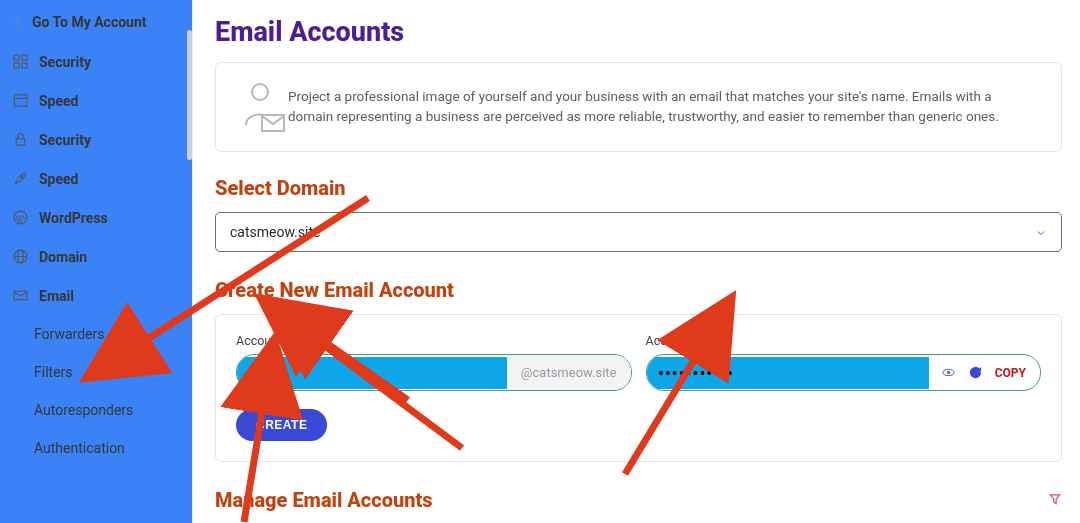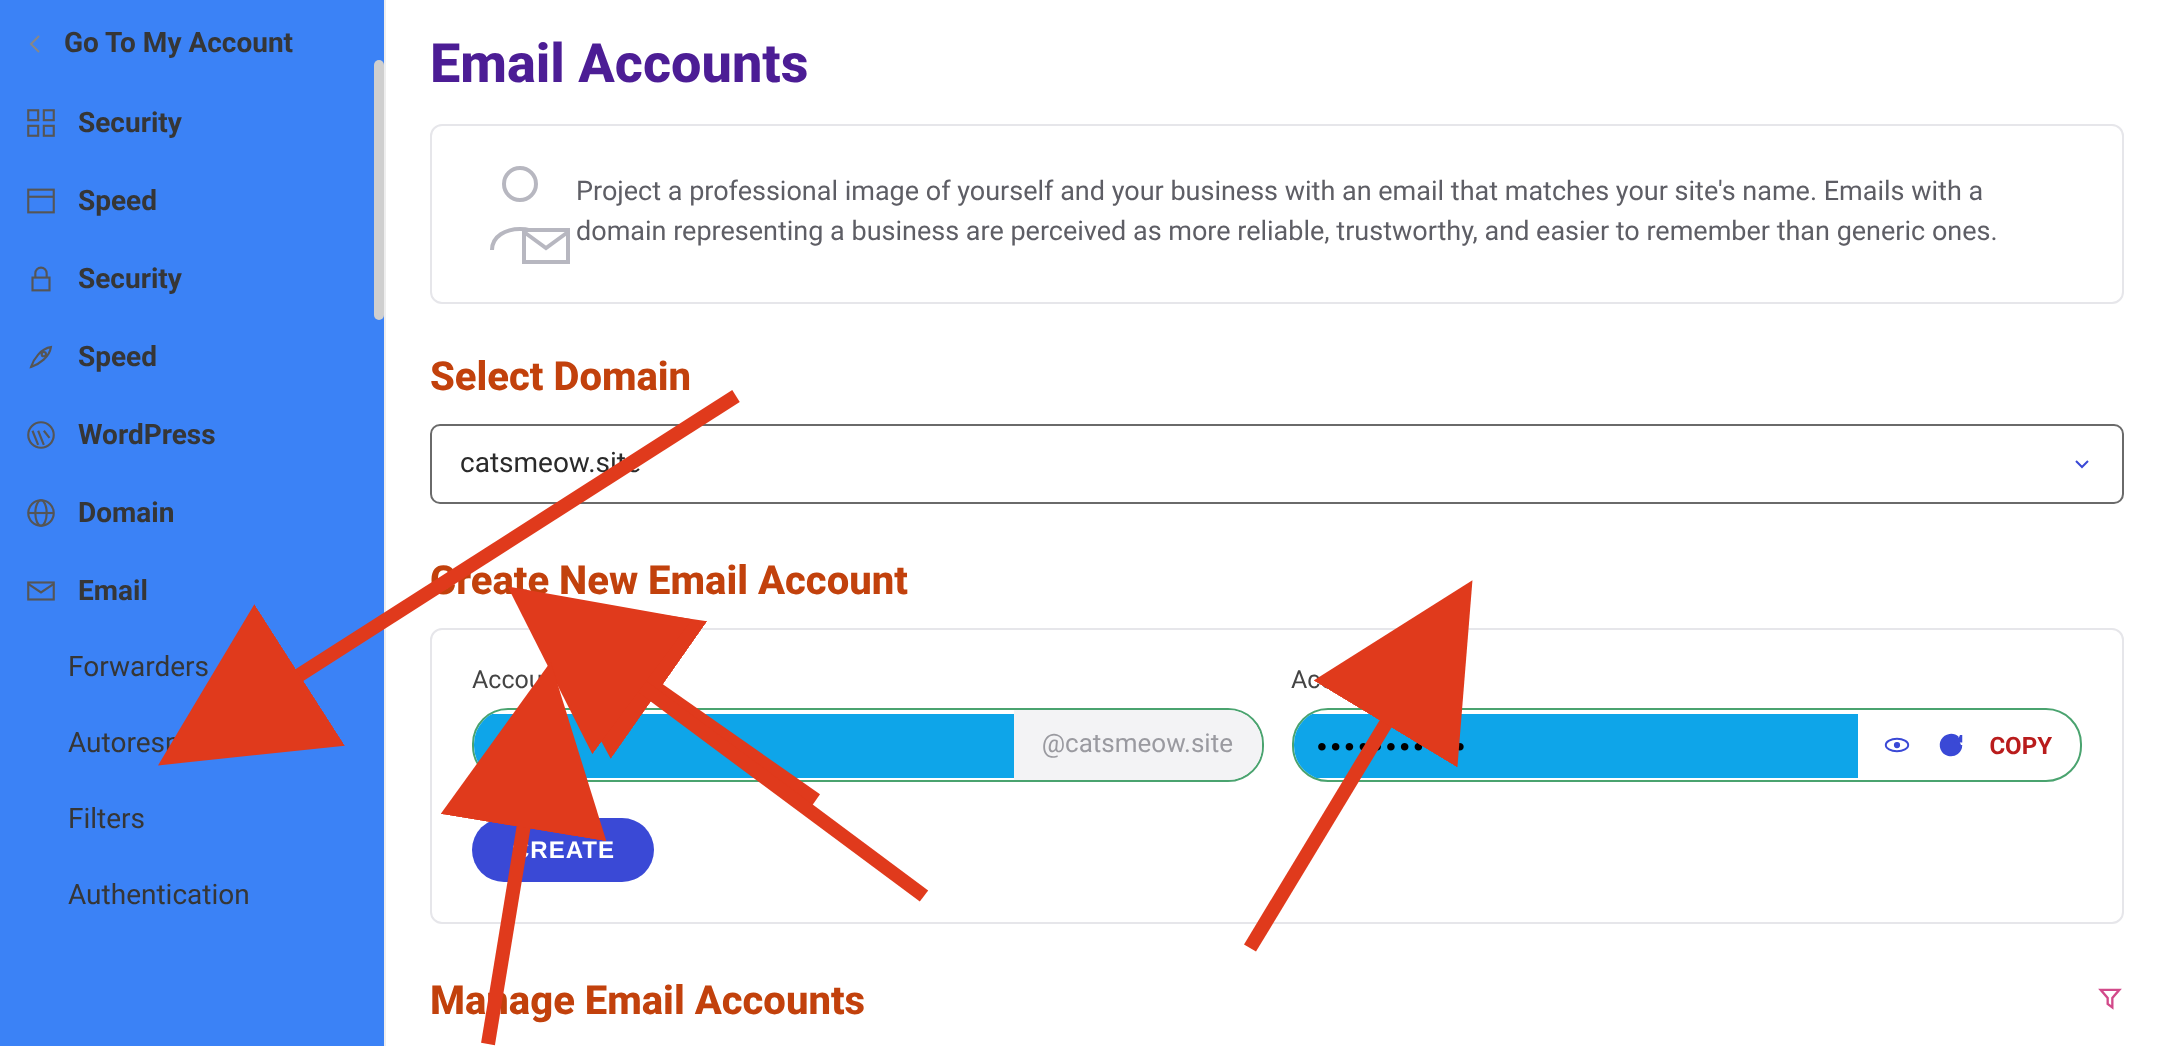--- a/index.html
+++ b/index.html
@@ -189,22 +189,22 @@
       <span class="nav-icon">
           <svg viewBox="0 0 24 24">
             <rect x="3" y="6" width="18" height="12"></rect>
             <path d="M3 7 L12 13 L21 7"></path>
           </svg>
         </span>
       <span>Email</span>
     </div>
 
     <div class="sub-item"><span>Forwarders</span></div>
+    <div class="sub-item"><span>Filters</span></div>
     <div class="sub-item"><span>Autoresponders</span></div>
-    <div class="sub-item"><span>Filters</span></div>
     <div class="sub-item"><span>Authentication</span></div>
 
     <div class="sidebar-scroll-track">
       <div class="sidebar-scroll-thumb"></div>
     </div>
   </aside>
 
   <main class="main">
     <h1 class="page-title">Email Accounts</h1>
 

